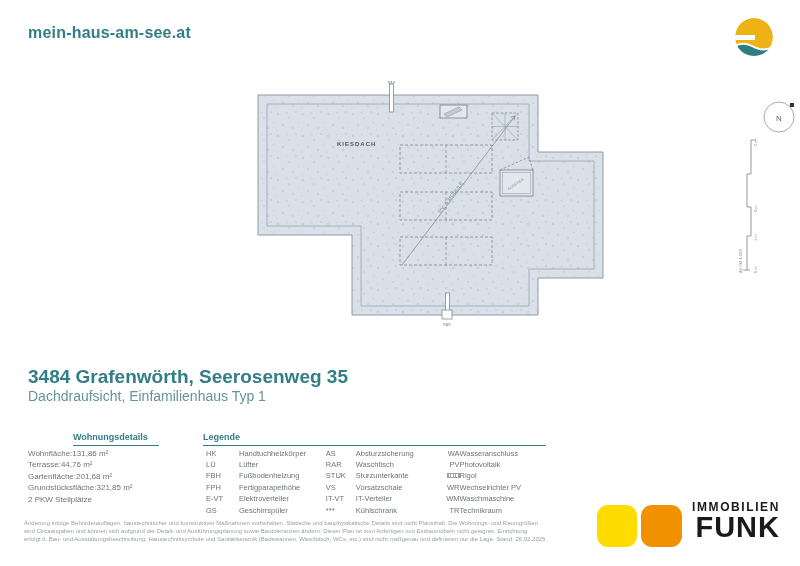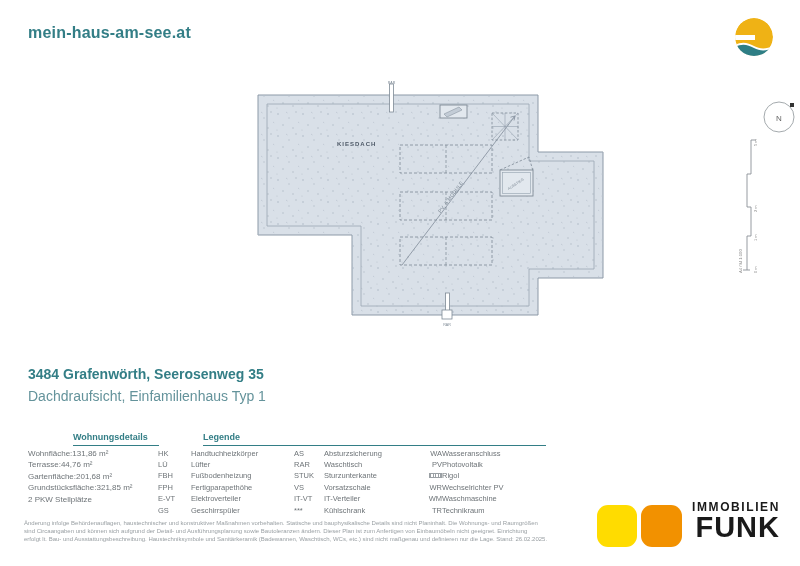--- a/index.html
+++ b/index.html
@@ -36,32 +36,32 @@
 
   
   .north-svg{position:absolute;left:725px;top:95px;}
   .compass{fill:#fff;stroke:#9AA0A4;stroke-width:.9;}
   .north{font-size:8px;fill:#666;text-anchor:middle;}
   .scale-line{fill:none;stroke:#8A9096;stroke-width:.9;}
   .scale-tick{font-size:4px;fill:#888;}
   .sheet-scale{font-size:4.2px;fill:#888;}
 
   
-  .address{position:absolute;left:28px;top:366px;font-size:14px;font-weight:bold;color:var(--brand_teal);}
+  .address{position:absolute;left:28px;top:366px;font-size:19px;font-weight:bold;color:var(--brand_teal);}
   .view{position:absolute;left:28px;top:388px;font-size:14px;color:var(--subtitle_teal);}
 
   
   .block-heading{font-size:9px;font-weight:bold;color:var(--brand_teal);padding-bottom:3px;border-bottom:1px solid var(--brand_teal);margin-left:45px;}
   .details{position:absolute;left:28px;top:432px;width:131px;}
   .dt-row{display:flex;justify-content:flex-start;font-size:8px;color:var(--text_gray);margin-top:2.6px;}
   .dt-extra{font-size:8px;color:var(--text_gray);margin-top:2.6px;}
   .legend{position:absolute;left:158px;top:432px;width:388px;}
   .legend-cols{display:flex;margin-top:2.6px;}
   .lg-col{display:flex;flex-direction:column;}
-  .lg-col-1{width:136px;}.lg-col-2{width:120px;}.lg-col-3{width:130px;}
+  .lg-col-1{width:136px;margin-left:48px;}.lg-col-2{width:120px;}.lg-col-3{width:130px;}
   .lg-row{display:flex;font-size:7.5px;color:var(--text_gray);margin-bottom:2.4px;}
   .lg-col-1 .lg-abbr{width:33px;}.lg-col-2 .lg-abbr{width:30px;}.lg-col-3 .lg-abbr{width:28px;text-align:right;}
   .hatch{display:inline-block;width:13px;height:5px;margin-top:1px;
     background:repeating-linear-gradient(90deg,#9AA0A4 0,#9AA0A4 1px,#fff 1px,#fff 2.5px);
     border:.5px solid #9AA0A4;}
 
   
   .disclaimer{position:absolute;left:24px;top:519px;width:560px;font-size:6px;line-height:8px;color:var(--faint_gray);}
 
   

